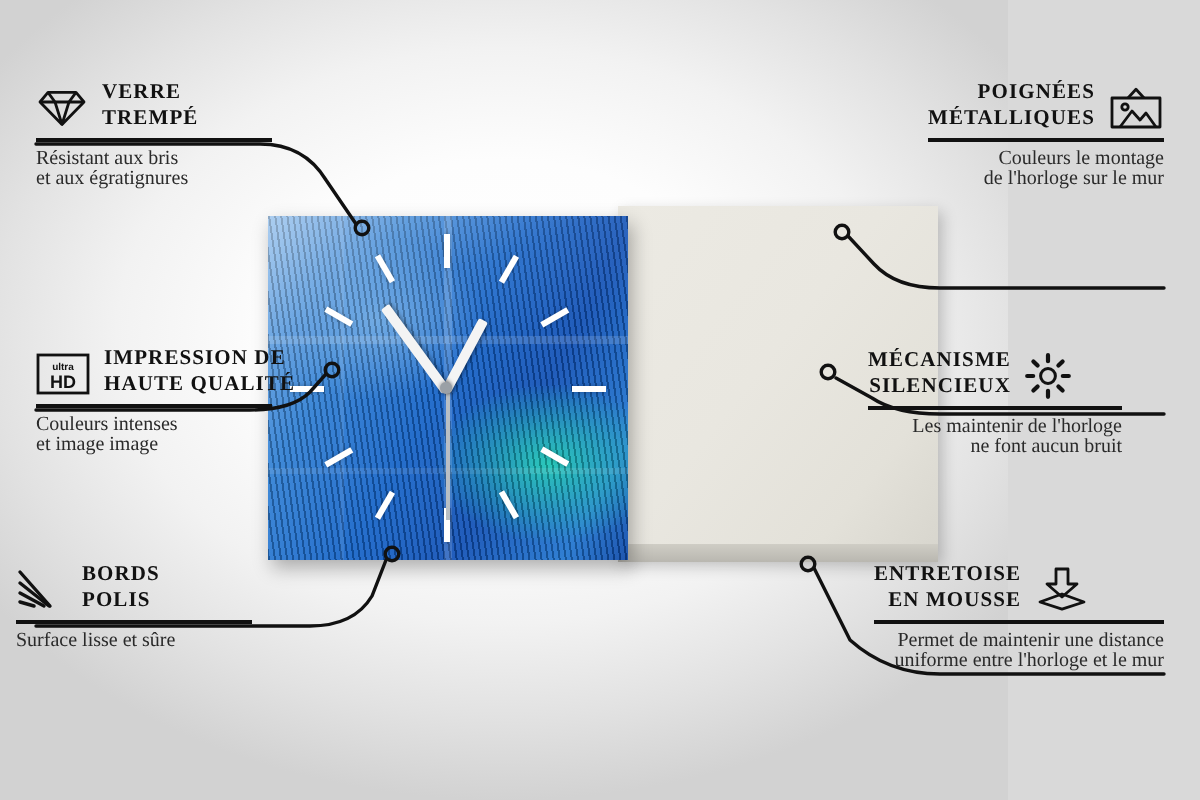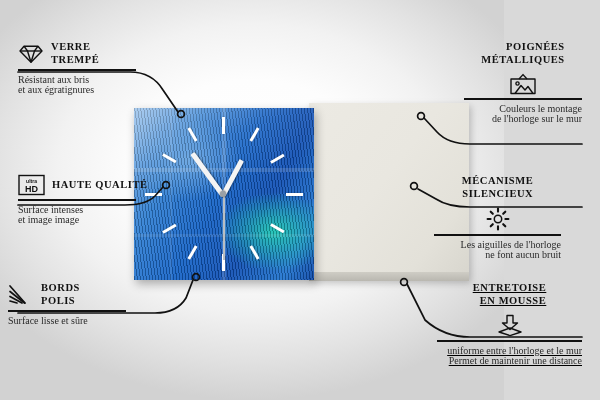--- a/index.html
+++ b/index.html
@@ -102,21 +102,21 @@
     font-weight:bold;font-size:10.5px;letter-spacing:.55px;color:#111;
     line-height:12.5px;text-transform:uppercase;white-space:nowrap;
   }
   .cal .rule{height:1.6px;background:#111;margin:3px 0 4px;}
   .cal .desc{
     font-size:10px;line-height:10px;color:#2a2a2a;white-space:nowrap;
   }
   .cal.left .title,.cal.left .desc{text-align:left;}
   .cal.right .title,.cal.right .desc{text-align:right;}
   .head{display:flex;align-items:center;gap:7px;}
-  .cal.right .head{justify-content:space-between;flex-direction:column;}
+  .cal.right .head{justify-content:flex-start;}
   .ico{flex:0 0 auto;display:block;}
 
   svg.lines{position:absolute;left:0;top:0;width:600px;height:400px;
             pointer-events:none;}
 </style>
 </head>
 <body>
 
 <div id="stage">
 
@@ -204,25 +204,26 @@
     </div>
 
     <div class="cal left" style="left:18px;top:174px;width:118px;">
       <div class="head">
         <svg class="ico" width="27" height="22" viewBox="0 0 27 22">
           <rect x="1" y="1.5" width="25" height="19" fill="none" stroke="#111" stroke-width="1.4"></rect>
           <text x="13.5" y="9.2" font-family="Liberation Sans, sans-serif" font-size="5" font-weight="bold" text-anchor="middle" fill="#111">ultra</text>
           <text x="13.5" y="17.8" font-family="Liberation Sans, sans-serif" font-size="9" font-weight="bold" text-anchor="middle" fill="#111">HD</text>
         </svg>
         <div>
+          <div class="title">IMPRESSION DE</div>
           <div class="title">HAUTE QUALITÉ</div>
         </div>
       </div>
       <div class="rule"></div>
-      <div class="desc">Surface intenses</div>
+      <div class="desc">Couleurs intenses</div>
       <div class="desc">et image image</div>
     </div>
 
     <div class="cal left" style="left:8px;top:282px;width:118px;">
       <div class="head">
         <svg class="ico" width="26" height="21" viewBox="0 0 26 21">
           <g stroke="#111" stroke-width="1.7" stroke-linecap="round">
             <path d="M2,2 L17,19"></path>
               <path d="M2,7.5 L16.5,19"></path>
             <path d="M2,12.5 L14,19"></path>
@@ -266,36 +267,36 @@
         </div>
         <svg class="ico" width="24" height="24" viewBox="0 0 24 24">
           <g fill="none" stroke="#111" stroke-width="1.5">
             <circle cx="12" cy="12" r="3.7"></circle>
             <path d="M12,1.6 L12,4.6 M12,19.4 L12,22.4 M1.6,12 L4.6,12 M19.4,12 L22.4,12
                      M4.7,4.7 L6.8,6.8 M17.2,17.2 L19.3,19.3 M19.3,4.7 L17.2,6.8 M6.8,17.2 L4.7,19.3" stroke-linecap="round" stroke-width="2.1"></path>
           </g>
         </svg>
       </div>
       <div class="rule"></div>
-      <div class="desc">Les aiguilles de l'horloge</div>
+      <div class="desc">Les maintenir de l'horloge</div>
       <div class="desc">ne font aucun bruit</div>
     </div>
 
-    <div class="cal right" style="left:437px;top:282px;width:145px;text-decoration:underline;">
+    <div class="cal right" style="left:437px;top:282px;width:145px;">
       <div class="head">
         <div>
           <div class="title">ENTRETOISE</div>
           <div class="title">EN MOUSSE</div>
         </div>
         <svg class="ico" width="26" height="23" viewBox="0 0 26 23">
           <g fill="none" stroke="#111" stroke-width="1.4" stroke-linejoin="round">
             <path d="M10,1.5 L16,1.5 L16,9 L20.5,9 L13,15.5 L5.5,9 L10,9 Z"></path>
             <path d="M13,14 L24,18 L13,21.6 L2,18 Z"></path>
           </g>
         </svg>
       </div>
       <div class="rule"></div>
+      <div class="desc">Permet de maintenir une distance</div>
       <div class="desc">uniforme entre l'horloge et le mur</div>
-      <div class="desc">Permet de maintenir une distance</div>
     </div>
 
   </div>
 </div>
 
 </body></html>

